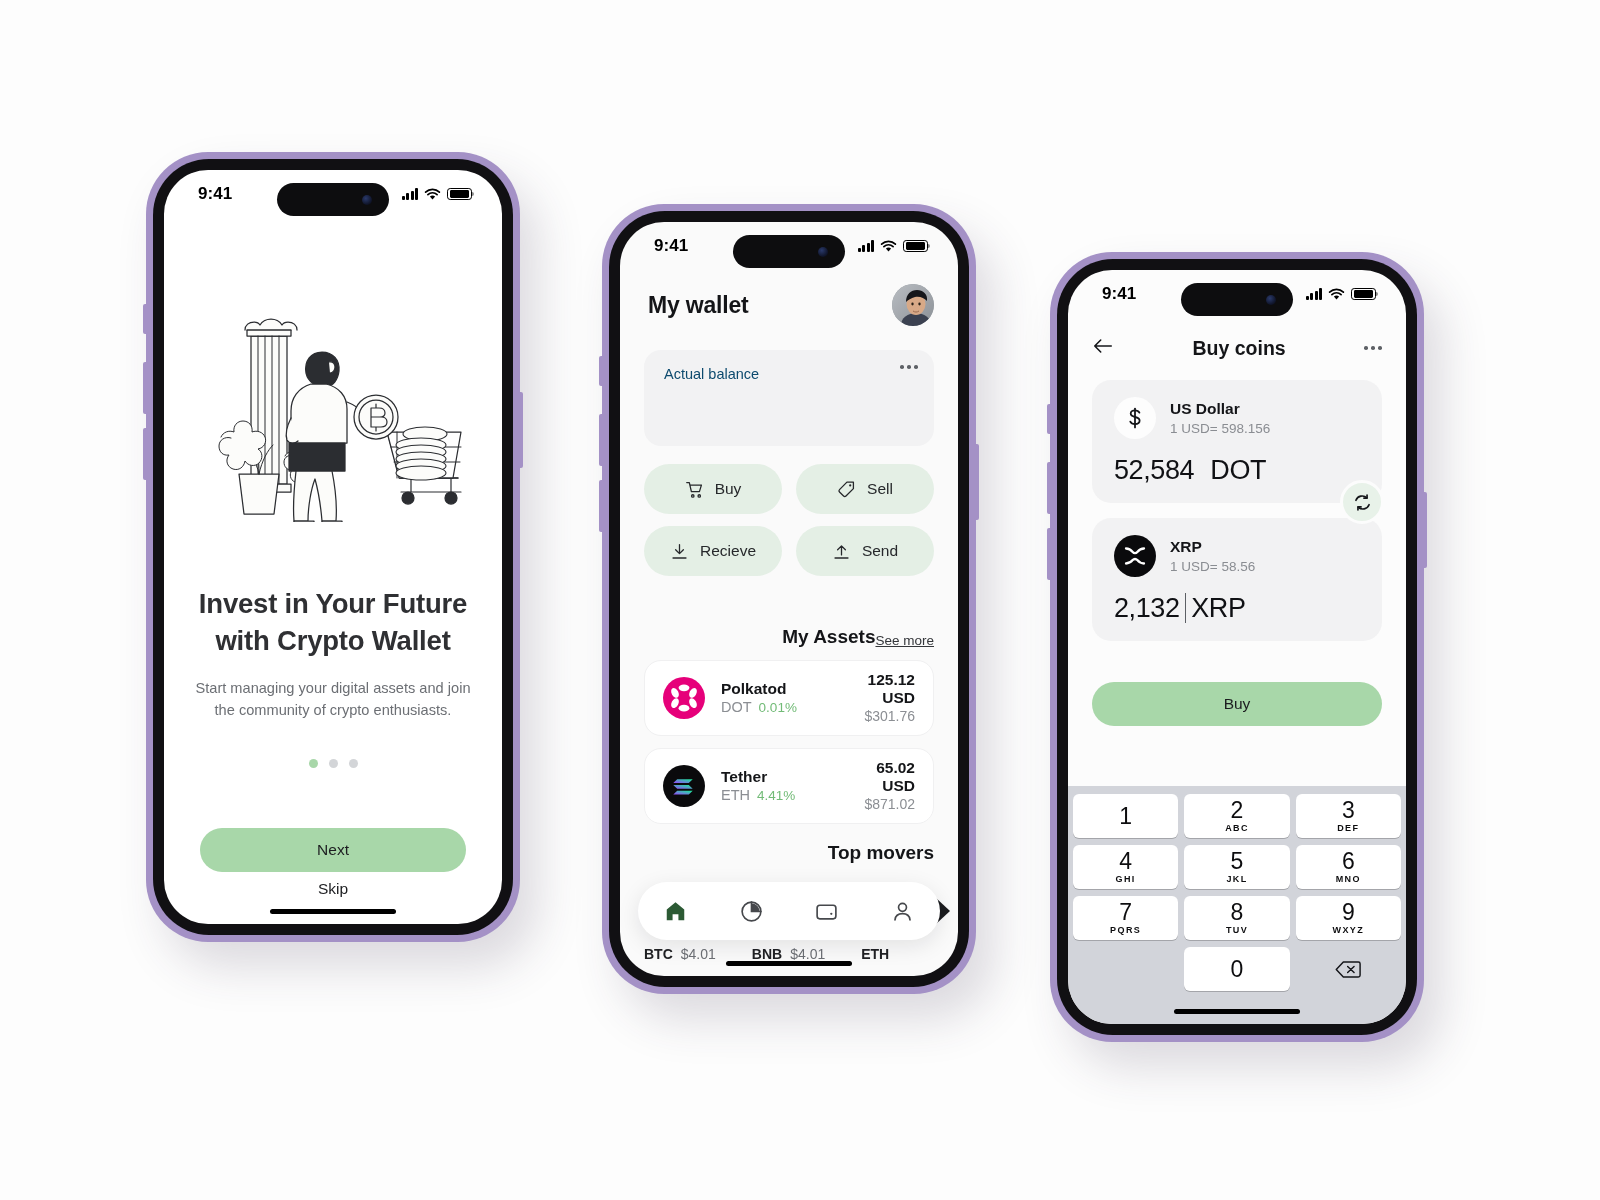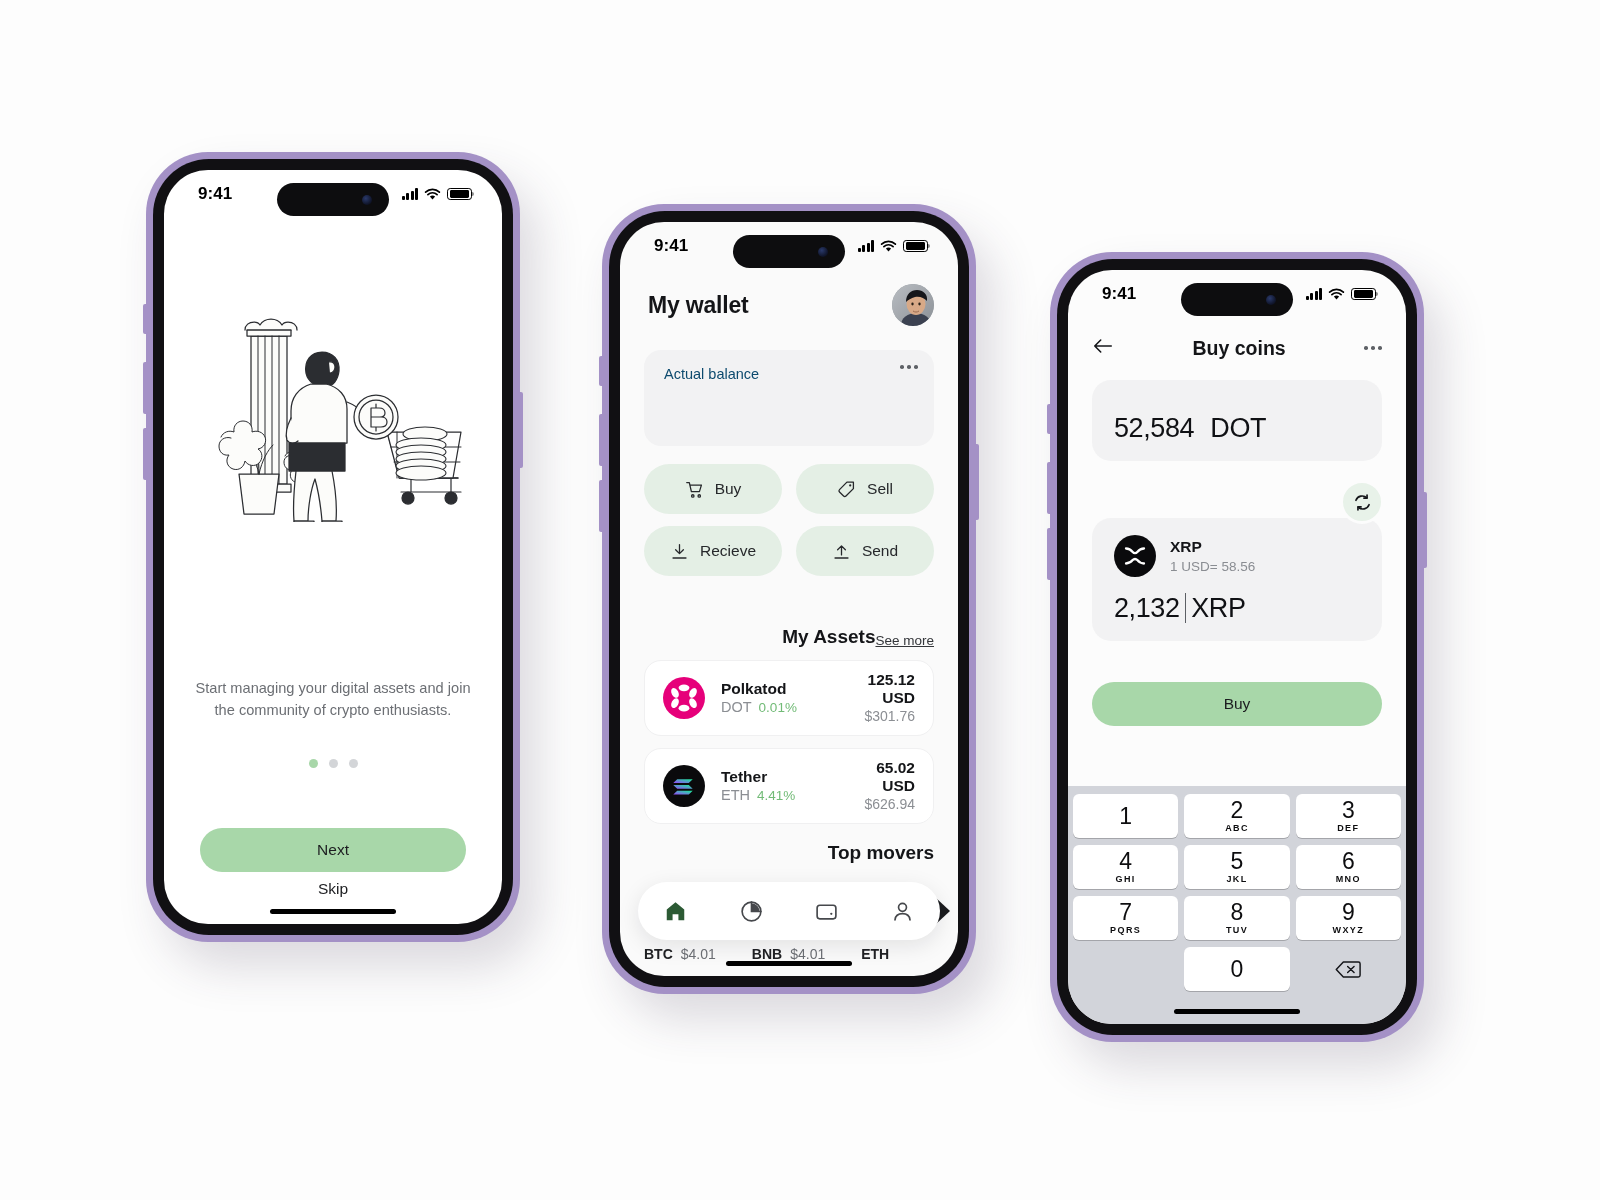--- a/index.html
+++ b/index.html
@@ -303,20 +303,21 @@
           <circle cx="175" cy="125" r="22" fill="#fcfcfa"></circle>
           <circle cx="175" cy="125" r="17" fill="#fcfcfa"></circle>
           <path d="M170 116h8c4 0 6 2 6 5s-2 4-5 4h-9zM170 125h10c4 0 6 2 6 5s-2 5-6 5h-10zM175 112v4M175 135v4" stroke-width="1.2"></path>
           <path d="M88 151h56v28H88z" fill="#2b2d31" stroke="#2b2d31"></path>
           <path d="M95 179c-2 18-3 38-2 50h14c0-14 3-32 7-42 3 11 6 30 7 42h14c1-14-1-35-4-50z" fill="#fcfcfa"></path>
           <path d="M93 229h20v6H93zM121 229h20v6h-20z" fill="#fcfcfa"></path>
           <path d="M93 235h20v5H93zM121 235h20v5h-20z" fill="#2b2d31" stroke="#2b2d31"></path>
         </g>
       </svg>
 
+      <h1 class="p1-title">Invest in Your Future with Crypto Wallet</h1>
       <p class="p1-sub">Start managing your digital assets and join the community of crypto enthusiasts.</p>
 
       <div class="dots">
         <i class="on"></i>
         <i></i>
         <i></i>
       </div>
 
       <button class="btn-next">Next</button>
       <button class="btn-skip">Skip</button>
@@ -468,21 +469,21 @@
           </svg>
         </span>
         <span class="asset-mid">
           <span class="asset-name">Tether</span>
           <span class="asset-sym">
             <span>ETH</span><span class="asset-chg">4.41%</span>
           </span>
         </span>
         <span class="asset-right">
           <span class="asset-usd">65.02 USD</span>
-          <span class="asset-fiat">$626.94</span>
+          <span class="asset-fiat">$871.02</span>
         </span>
       </div>
 
       <div class="sec-head" style="top:620px">
         <span class="sec-title">Top movers</span>
       </div>
 
       <div class="mover-row">
         <span><b>BTC</b><span>$4.01</span></span>
         <span><b>BNB</b><span>$4.01</span></span>
@@ -563,20 +564,32 @@
         </span>
         <span class="p3-nav-title">Buy coins</span>
         <span class="dots-more" style="position:static">
             <i></i>
             <i></i>
             <i></i>
           </span>
       </div>
 
       <div class="conv-card" style="top:110px">
+        <div class="conv-top">
+          <span class="coin-ico" style="background:#fdfdfd;display:flex;align-items:center;justify-content:center">
+            <svg width="24" height="24" viewBox="0 0 24 24" fill="none" stroke="#15161a" stroke-width="1.8" stroke-linecap="round">
+              <path d="M12 2.6v18.8"></path>
+              <path d="M16.4 6.6c-.8-1.5-2.5-2.3-4.4-2.3-2.5 0-4.3 1.3-4.3 3.3 0 2.2 2 2.9 4.3 3.4 2.5.5 4.6 1.3 4.6 3.6 0 2.2-2 3.5-4.6 3.5-2.2 0-4-.9-4.7-2.5"></path>
+            </svg>
+          </span>
+          <span>
+            <div class="conv-name">US Dollar</div>
+            <div class="conv-rate">1 USD= 598.156</div>
+          </span>
+        </div>
         <div class="conv-amt">
           <span>52,584</span>
           <span style="margin-left:9px">DOT</span>
         </div>
       </div>
 
       <div class="swap-btn" style="top:210px">
         <svg width="21" height="21" viewBox="0 0 24 24" fill="none" stroke="#15161a" stroke-width="1.9" stroke-linecap="round" stroke-linejoin="round">
           <path d="M4.5 9.5A7.6 7.6 0 0 1 17 6.8"></path>
             <path d="M17.2 3.4V7h-3.6"></path>

